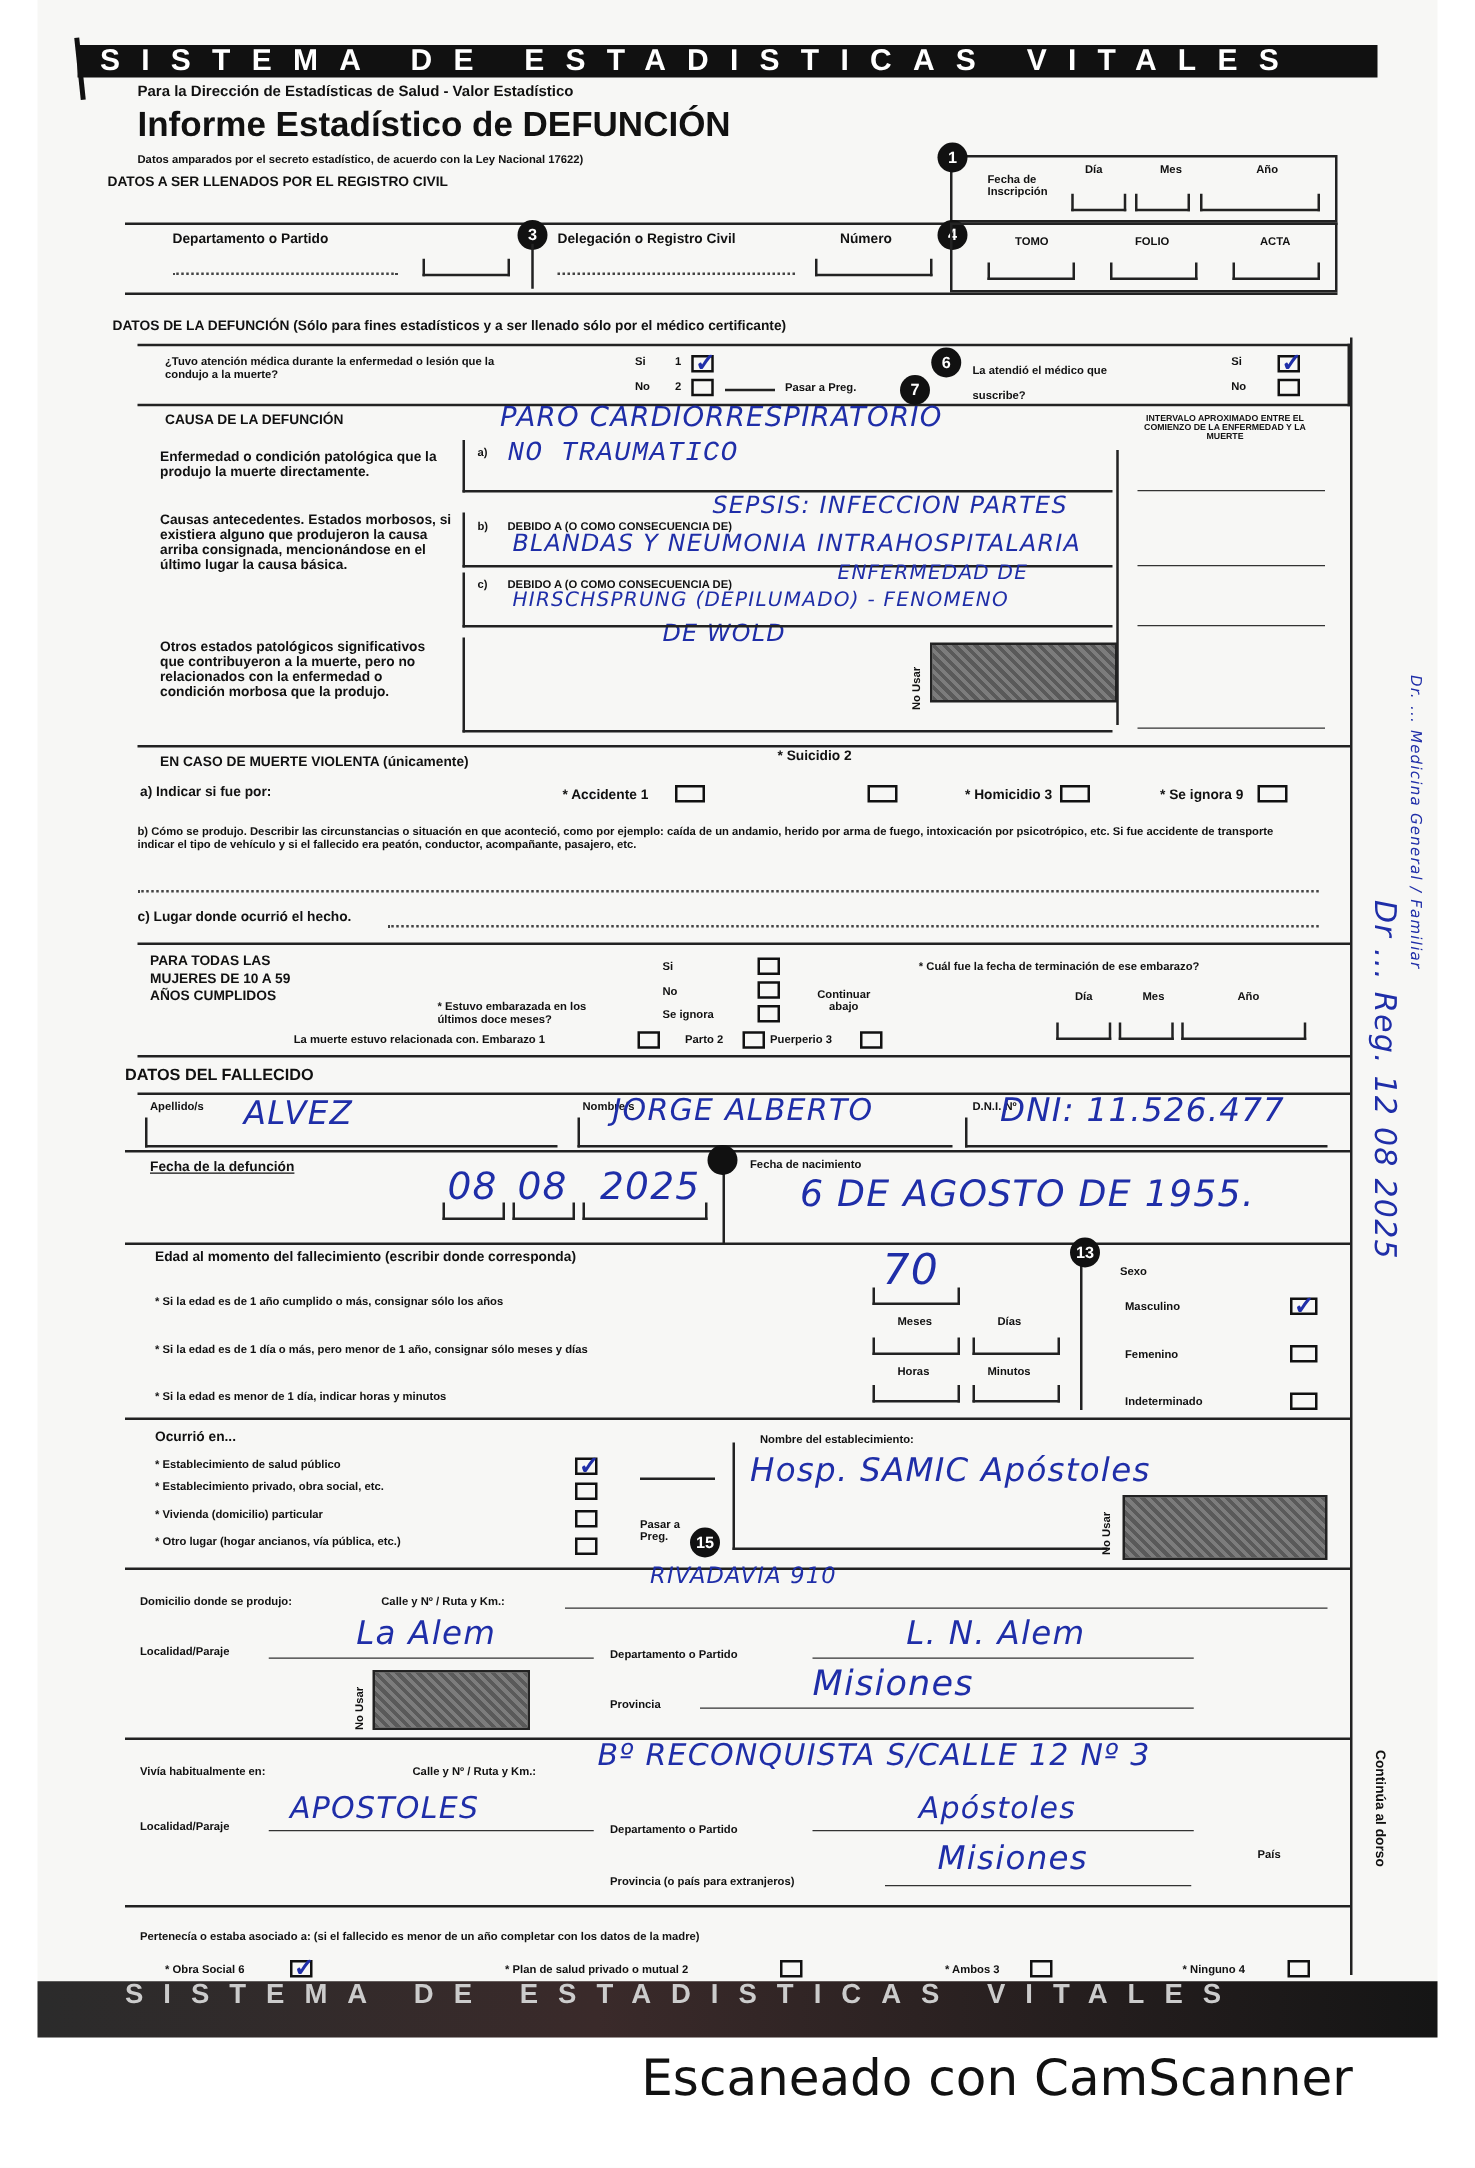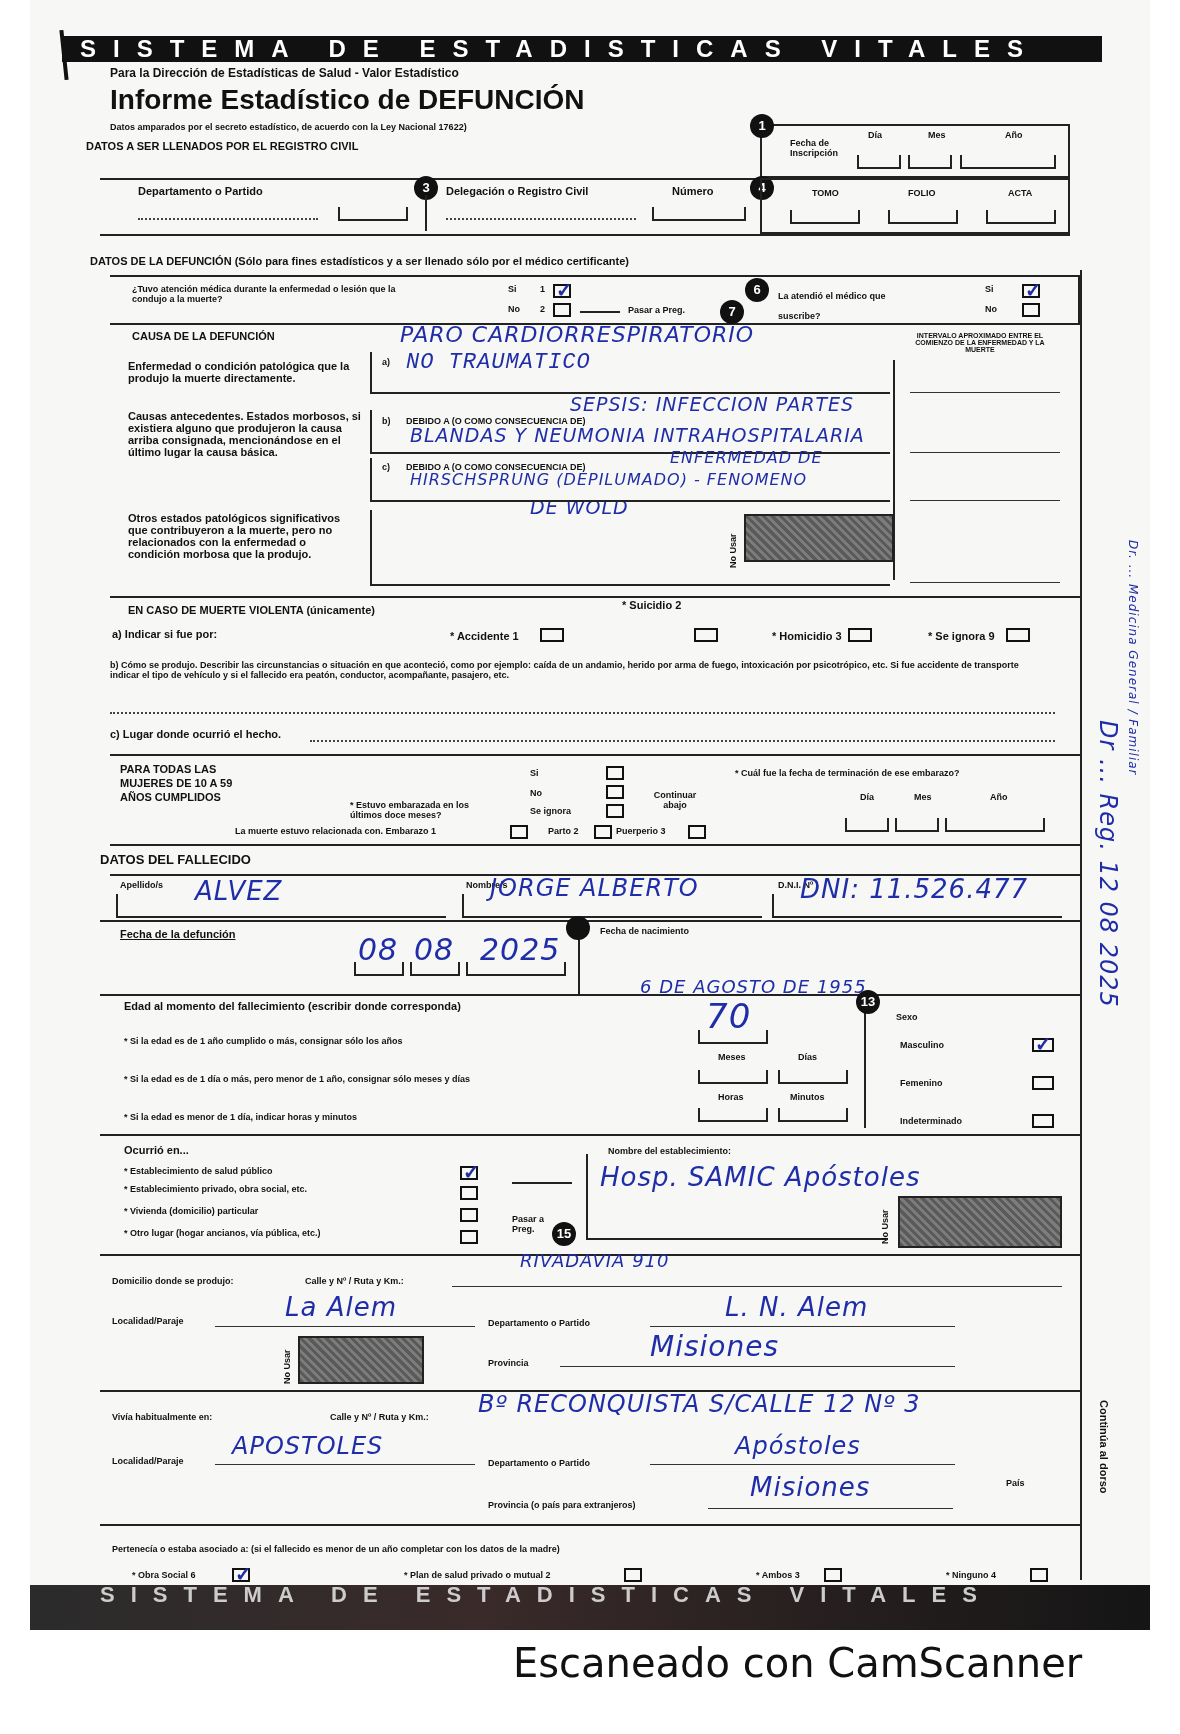--- a/index.html
+++ b/index.html
@@ -183,21 +183,21 @@
 <div class="lbl small" style="left:120px;top:928px;text-decoration:underline;">Fecha de la defunción</div>
 <div class="abs hand" style="left:358px;top:932px;font-size:30px;">08</div>
 <div class="abs hand" style="left:414px;top:932px;font-size:30px;">08</div>
 <div class="abs hand" style="left:470px;top:932px;font-size:30px;margin-left:10px;">2025</div>
 <div class="tick" style="left:354px;top:962px;width:50px;"></div>
 <div class="tick" style="left:410px;top:962px;width:50px;"></div>
 <div class="tick" style="left:466px;top:962px;width:100px;"></div>
 <div class="abs" style="left:578px;top:920px;width:2px;height:76px;background:#222;"></div>
 <div class="num" style="left:566px;top:916px;"></div>
 <div class="lbl tiny" style="left:600px;top:926px;">Fecha de nacimiento</div>
-<div class="abs hand" style="left:640px;top:976px;font-size:18px;">6 DE AGOSTO DE 1955.</div>
+<div class="abs hand" style="left:640px;top:938px;font-size:29px;">6 DE AGOSTO DE 1955.</div>
 <div class="hline" style="left:100px;top:994px;width:980px;"></div>
 
 <div class="lbl small" style="left:124px;top:1000px;">Edad al momento del fallecimiento (escribir donde corresponda)</div>
 <div class="lbl tiny" style="left:124px;top:1036px;">* Si la edad es de 1 año cumplido o más, consignar sólo los años</div>
 <div class="lbl tiny" style="left:124px;top:1074px;">* Si la edad es de 1 día o más, pero menor de 1 año, consignar sólo meses y días</div>
 <div class="lbl tiny" style="left:124px;top:1112px;">* Si la edad es menor de 1 día, indicar horas y minutos</div>
 <div class="abs hand" style="left:706px;top:996px;font-size:34px;">70</div>
 <div class="tick" style="left:698px;top:1030px;width:70px;"></div>
 <div class="lbl tiny" style="left:718px;top:1052px;">Meses</div>
 <div class="lbl tiny" style="left:798px;top:1052px;">Días</div>

